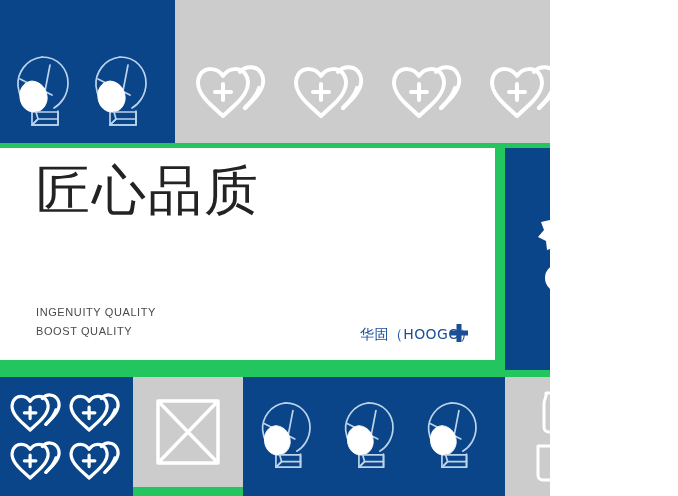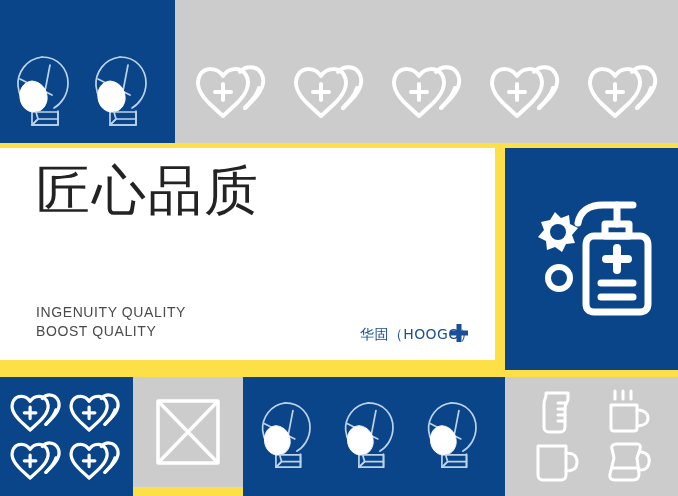--- a/index.html
+++ b/index.html
@@ -1,21 +1,21 @@
 <!DOCTYPE html>
 <html><head>
 <meta charset="utf-8">
 <style>
   html,body{margin:0;padding:0;background:#ffffff;}
   body{font-family:"Liberation Sans","DejaVu Sans",sans-serif;}
 
   #poster{
     position:relative;
-    width:678px;height:496px;
-    background:#fde047;
+    width:550px;height:496px;
+    background:#22c55e;
     overflow:hidden;
   }
 
   
   .panel{position:absolute;overflow:hidden;}
   .blue{background:#0a4489;}
   .grey{background:#cccccc;}
   .white{background:#ffffff;}
 
   
@@ -48,21 +48,21 @@
     letter-spacing:2px;
     color:#232323;
     font-weight:400;
     white-space:nowrap;
     font-family:"DejaVu Sans","Liberation Sans",sans-serif;
   }
   .headline .accent{color:#0a4489;}
 
   #subtitle{
     position:absolute;left:36px;top:155px;
-    font-size:14px;
+    font-size:11px;
     line-height:19px;
     letter-spacing:.6px;
     color:#4a4a4a;
     font-weight:400;
   }
   #subtitle div{white-space:nowrap;}
 
   #brand{
     position:absolute;left:360px;top:178px;
     font-size:14px;

